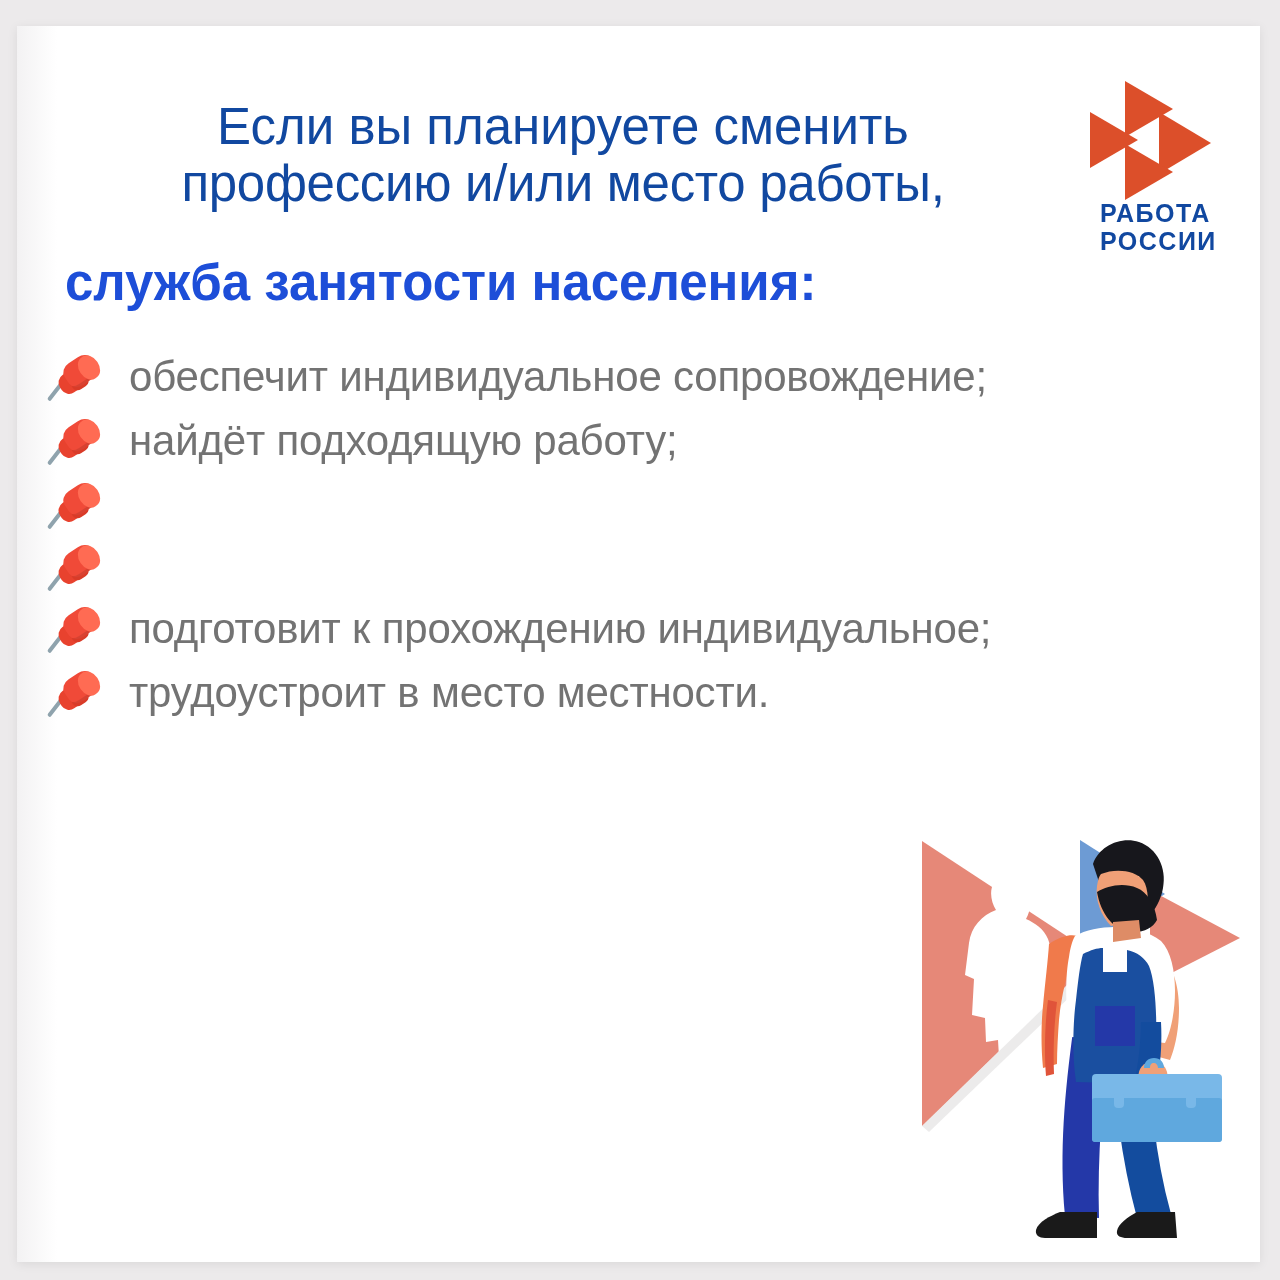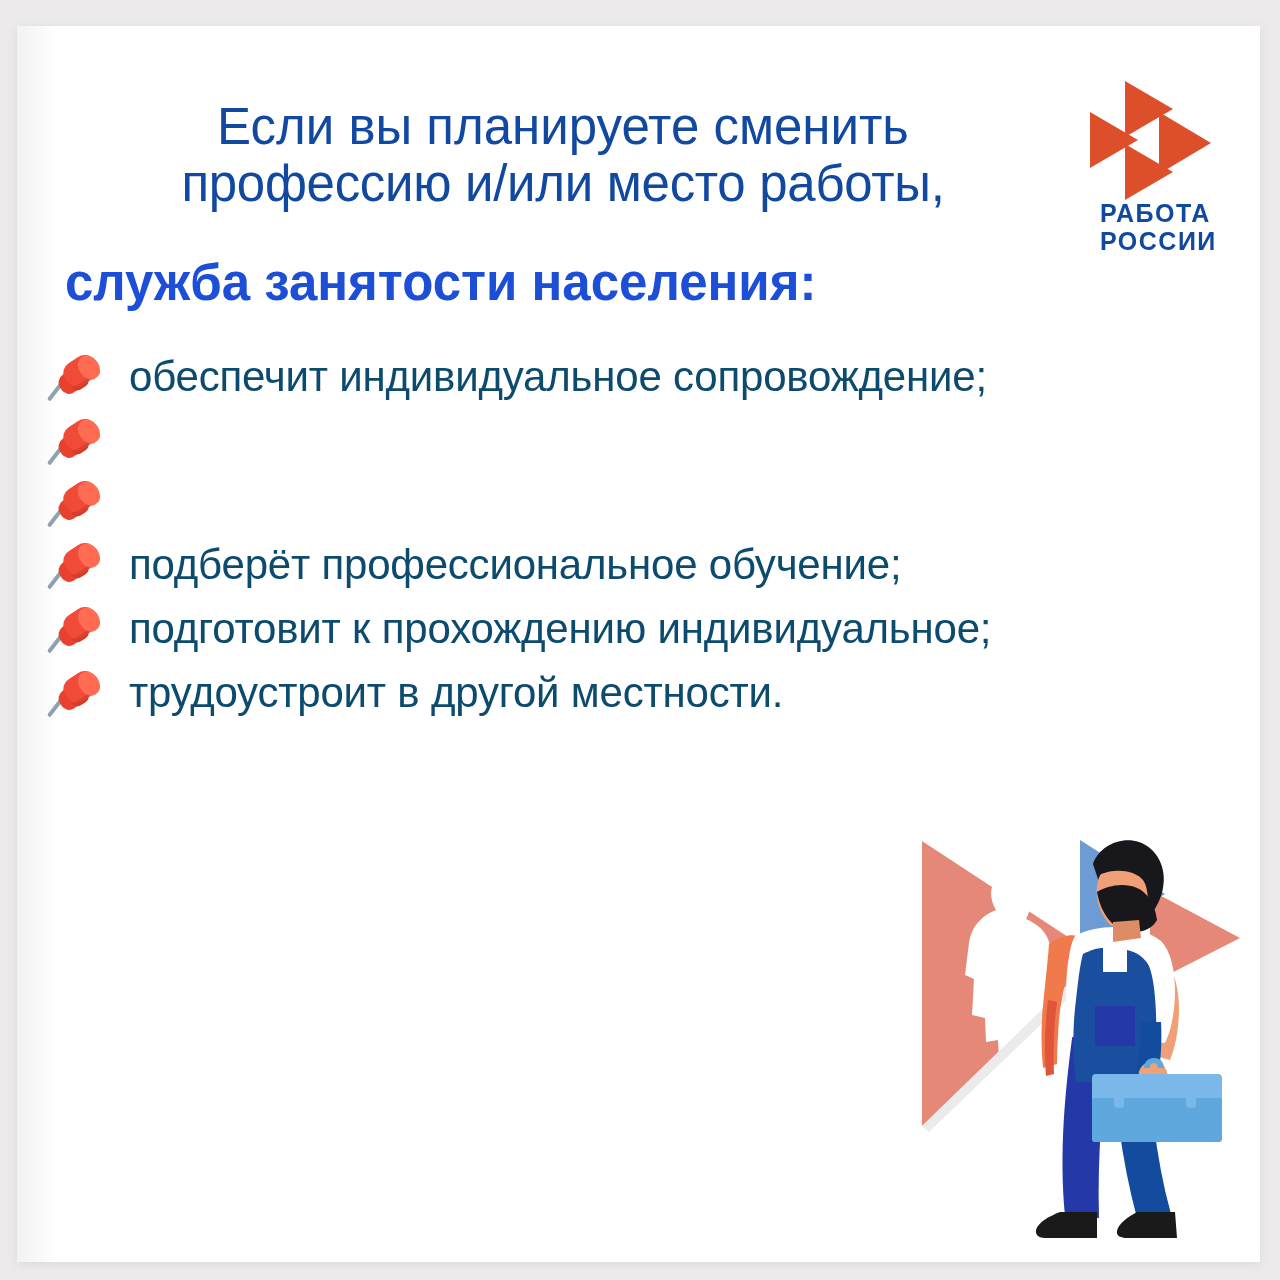--- a/index.html
+++ b/index.html
@@ -110,21 +110,21 @@
     top: 325px;
     width: 1200px;
   }
   .li {
     position: relative;
     min-height: 50px;
     padding-left: 76px;
     margin-bottom: 12px;
   }
   .li .txt {
-    color: #0c4a6e;
+    color: #737373;
     font-size: 42px;
     line-height: 52px;
     font-weight: 500;
     letter-spacing: -0.2px;
   }
 
   
   .pin {
     position: absolute;
     left: 2px;
@@ -225,43 +225,43 @@
       </div>
 
       <div class="li">
         <span class="pin">
           <span class="needle"></span>
             <span class="base"></span>
             <span class="neck"></span>
             <span class="head"></span>
             <span class="cap"></span>
         </span>
-      </div>
-
-
-
-      <div class="li">
-        <span class="pin">
-          <span class="needle"></span>
-            <span class="base"></span>
-            <span class="neck"></span>
-            <span class="head"></span>
-            <span class="cap"></span>
-        </span>
-      </div>
-
-      <div class="li">
-        <span class="pin">
-          <span class="needle"></span>
-            <span class="base"></span>
-            <span class="neck"></span>
-            <span class="head"></span>
-            <span class="cap"></span>
-        </span>
-        <span class="txt">подберёт профессиональное обучение;</span>
+        <span class="txt">найдёт подходящую работу;</span>
+      </div>
+
+
+
+      <div class="li">
+        <span class="pin">
+          <span class="needle"></span>
+            <span class="base"></span>
+            <span class="neck"></span>
+            <span class="head"></span>
+            <span class="cap"></span>
+        </span>
+      </div>
+
+      <div class="li">
+        <span class="pin">
+          <span class="needle"></span>
+            <span class="base"></span>
+            <span class="neck"></span>
+            <span class="head"></span>
+            <span class="cap"></span>
+        </span>
       </div>
 
       <div class="li">
         <span class="pin">
           <span class="needle"></span>
             <span class="base"></span>
             <span class="neck"></span>
             <span class="head"></span>
             <span class="cap"></span>
         </span>
@@ -269,21 +269,21 @@
       </div>
 
       <div class="li">
         <span class="pin">
           <span class="needle"></span>
             <span class="base"></span>
             <span class="neck"></span>
             <span class="head"></span>
             <span class="cap"></span>
         </span>
-        <span class="txt">трудоустроит в другой местности.</span>
+        <span class="txt">трудоустроит в место местности.</span>
       </div>
 
     </div>
 
     <div id="illus">
       <svg width="380" height="462" viewBox="0 0 380 462" xmlns="http://www.w3.org/2000/svg">
 
         <polygon points="25,15 200,130 25,300" fill="#E68878"></polygon>
 
         <g fill="#FFFFFF">

